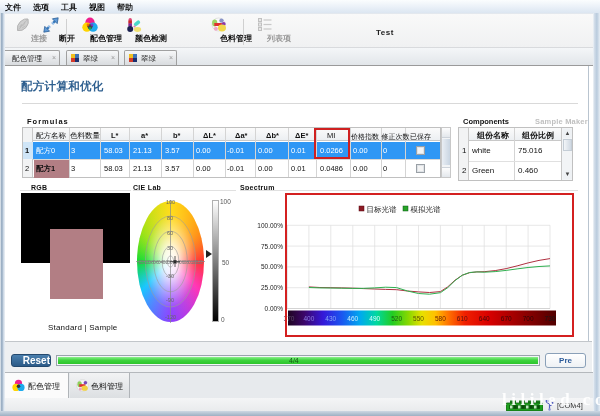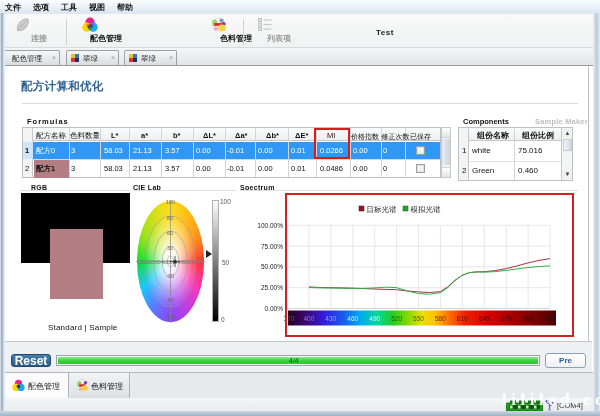--- a/index.html
+++ b/index.html
@@ -47,32 +47,53 @@
 </div>
 <div class="abs" id="toolbar">
   <div class="abs" id="grip"></div>
   <div class="tbtn" style="left:6px;width:33px">
     <svg class="ic" width="16" height="16" viewBox="0 0 16 16">
         <path d="M2.5,13.5 Q1.5,8 5.5,4.5 Q9.5,1 13,2 Q14.5,6.5 11,10.5 Q7.5,14.5 2.5,13.5 Z" fill="#cfcfcf" stroke="#a8a8a8" stroke-width="0.8"></path>
         <path d="M3.5,12.5 L12,3 M5,11.5 L6.5,7 M8.5,8.5 L10,4.5 M4.5,9.5 L8,8 M7,11 L10.5,9" stroke="#b4b4b4" stroke-width="0.6" fill="none"></path>
       </svg>
     <span class="lb gray">连接</span>
     </div>
+  <div class="tbtn" style="left:34px;width:33px">
+    <svg class="ic" width="16" height="16" viewBox="0 0 16 16">
+        <path d="M10.2,5.8 L12.2,3.8 M3.8,12.2 L5.8,10.2" stroke="#3d7ec0" stroke-width="2.4"></path>
+        <path d="M15.2,0.8 L14.2,6.6 L9.4,1.8 Z" fill="#5f9ad8" stroke="#2d5f95" stroke-width="0.8"></path>
+        <path d="M0.8,15.2 L1.8,9.4 L6.6,14.2 Z" fill="#5f9ad8" stroke="#2d5f95" stroke-width="0.8"></path>
+        <path d="M8.6,5.4 L10.6,7.4 M5.4,8.6 L7.4,10.6" stroke="#88b4e4" stroke-width="1.4"></path>
+      </svg>
+    <span class="lb">断开</span>
+    </div>
   <div class="tsep" style="left:66px"></div>
   <div class="tbtn" style="left:73px;width:33px">
     <svg class="ic" width="16" height="16" viewBox="0 0 16 16">
         <circle cx="8" cy="5.2" r="4.6" fill="#ee1d8c"></circle>
         <circle cx="4.9" cy="10.2" r="4.6" fill="#ffd400"></circle>
         <circle cx="11.1" cy="10.2" r="4.6" fill="#1daaec"></circle>
         <path d="M8,7 L11,9 L9.5,12 L6.5,12 L5,9 Z" fill="#444"></path>
         <circle cx="6" cy="8" r="1.4" fill="#e85a00" opacity="0.8"></circle>
         <circle cx="10" cy="8" r="1.4" fill="#7a2ad0" opacity="0.8"></circle>
         <circle cx="8" cy="11.5" r="1.4" fill="#16a85a" opacity="0.9"></circle>
       </svg>
     <span class="lb">配色管理</span>
+    </div>
+  <div class="tbtn" style="left:114px;width:37px">
+    <svg class="ic" width="18" height="16" viewBox="0 0 18 16">
+        <rect x="4.5" y="1" width="3.4" height="9" rx="1.7" fill="#e04878"></rect>
+        <rect x="4.5" y="3.5" width="3.4" height="3" fill="#c82828"></rect>
+        <rect x="4.5" y="6.5" width="3.4" height="3" fill="#7a2a9a"></rect>
+        <circle cx="6.2" cy="12" r="3" fill="#1a2050"></circle>
+        <rect x="9.5" y="4.5" width="7" height="3.6" rx="1.8" transform="rotate(-38 13 6.3)" fill="#4ad8c8"></rect>
+        <ellipse cx="13.5" cy="12.5" rx="3.6" ry="2.4" fill="#f0e070"></ellipse>
+        <circle cx="10.5" cy="9.5" r="1.1" fill="#e080b0"></circle>
+      </svg>
+    <span class="lb">颜色检测</span>
     </div>
   <div class="tbtn" style="left:201px;width:35px">
     <svg class="ic" width="17" height="16" viewBox="0 0 17 16">
         <circle cx="8" cy="7.5" r="6.5" fill="#fafafa" stroke="#d0d0d0" stroke-width="0.6"></circle>
         <ellipse cx="4.2" cy="6" rx="2.6" ry="3.4" fill="#9ed464"></ellipse>
         <rect x="3.8" y="6" width="7.6" height="3" fill="#e03030"></rect>
         <circle cx="11" cy="3.6" r="2.2" fill="#8a94c8"></circle>
         <circle cx="13.2" cy="7" r="2" fill="#8a3aa8"></circle>
         <circle cx="5.4" cy="11.8" r="2" fill="#f0a8c8"></circle>
         <ellipse cx="11.5" cy="11" rx="4" ry="3.4" fill="#f0d84a"></ellipse>
@@ -344,21 +365,21 @@
   </g>
   <rect x="119" y="16" width="5" height="5" fill="#8b1a24" stroke="#5a0a10" stroke-width="0.5"></rect>
   <text x="126.5" y="21.5" font-family="Liberation Sans" font-size="7.5" fill="#222">目标光谱</text>
   <rect x="163" y="16" width="5" height="5" fill="#28a428" stroke="#0a5a14" stroke-width="0.5"></rect>
   <text x="170.5" y="21.5" font-family="Liberation Sans" font-size="7.5" fill="#222">模拟光谱</text>
 </svg>
 <div class="abs" style="left:285px;top:193px;width:289px;height:144px;border:2px solid #d42020"></div>
 
 <div class="abs" style="left:5px;top:341px;width:587px;height:70px;background:#eef0f2;border-top:1px solid #c2c6ca"></div>
 
-<div class="abs" style="left:11px;top:354px;width:40px;height:13px;border-radius:3px;background:linear-gradient(180deg,#4a7fae,#2c5b88);border:1px solid #24496e;color:#fff;font-size:12px;font-weight:bold;text-align:center;line-height:12px">Reset</div>
+<div class="abs" style="left:11px;top:354px;width:40px;height:13px;border-radius:3px;background:linear-gradient(180deg,#4a7fae,#2c5b88);border:1px solid #24496e;color:#fff;font-size:10px;font-weight:bold;text-align:right;line-height:12px">Reset</div>
 <div class="abs" style="left:56px;top:355px;width:484px;height:11px;border:1px solid #9aa4ac;background:#f4f6f8">
   <div class="abs" style="left:1px;top:1px;width:480px;height:7px;background:linear-gradient(180deg,#8ef08e,#3ed43e 45%,#2cc42c)"></div>
   <div class="abs" style="left:232px;top:1px;font-size:7px;color:#155515">4/4</div>
 </div>
 <div class="abs" style="left:545px;top:353px;width:41px;height:15px;border-radius:3px;background:linear-gradient(180deg,#ffffff,#eef1f4);border:1px solid #8aa0b8;color:#2a5a9a;font-size:8px;font-weight:bold;text-align:center;line-height:14px">Pre</div>
 
 <div class="abs" style="left:0px;top:372px;width:600px;height:26px;background:#e7eaed;border-top:1px solid #b4b8bc"></div>
 <div class="abs" style="left:0px;top:373px;width:69px;height:25px;background:#fbfbfb;border-right:1px solid #b0b4b8"></div>
 <svg class="abs" style="left:12px;top:379px" width="13" height="13" viewBox="0 0 13 13">
   <circle cx="6.5" cy="4.4" r="3.6" fill="#ee1d8c"></circle>

